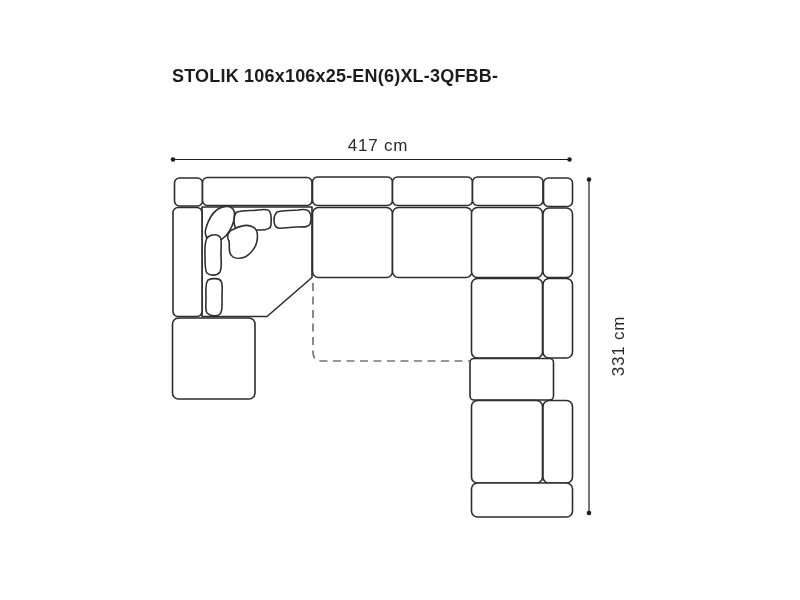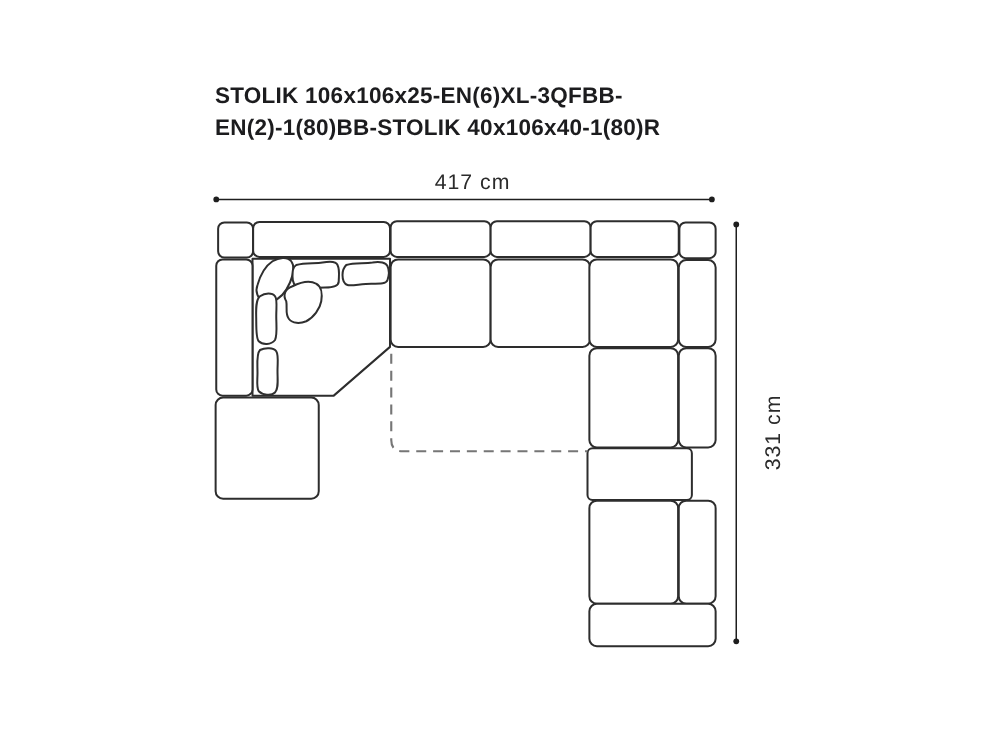--- a/index.html
+++ b/index.html
@@ -25,21 +25,20 @@
     font-size:17px;font-weight:400;fill:#2b2b2b;letter-spacing:.8px;
   }
 </style>
 </head>
 <body>
 
 <div class="stage">
 
   <div class="title">
     <div>STOLIK 106x106x25-EN(6)XL-3QFBB-</div>
-    <div>EN(2)-1(80)BB-STOLIK 40x106x40-1(80)R</div>
   </div>
 
   <svg width="800" height="600" viewBox="0 0 800 600">
 
     <g>
 
       <path class="piece" d="M 202,207 L 312,207 L 312,277.5 L 267,316.5 L 202,316.5 Z"></path>
 
       <rect class="piece" x="174.5" y="178" width="28" height="28" rx="5"></rect>
       <rect class="piece" x="202.5" y="177.5" width="109.5" height="28" rx="5"></rect>

